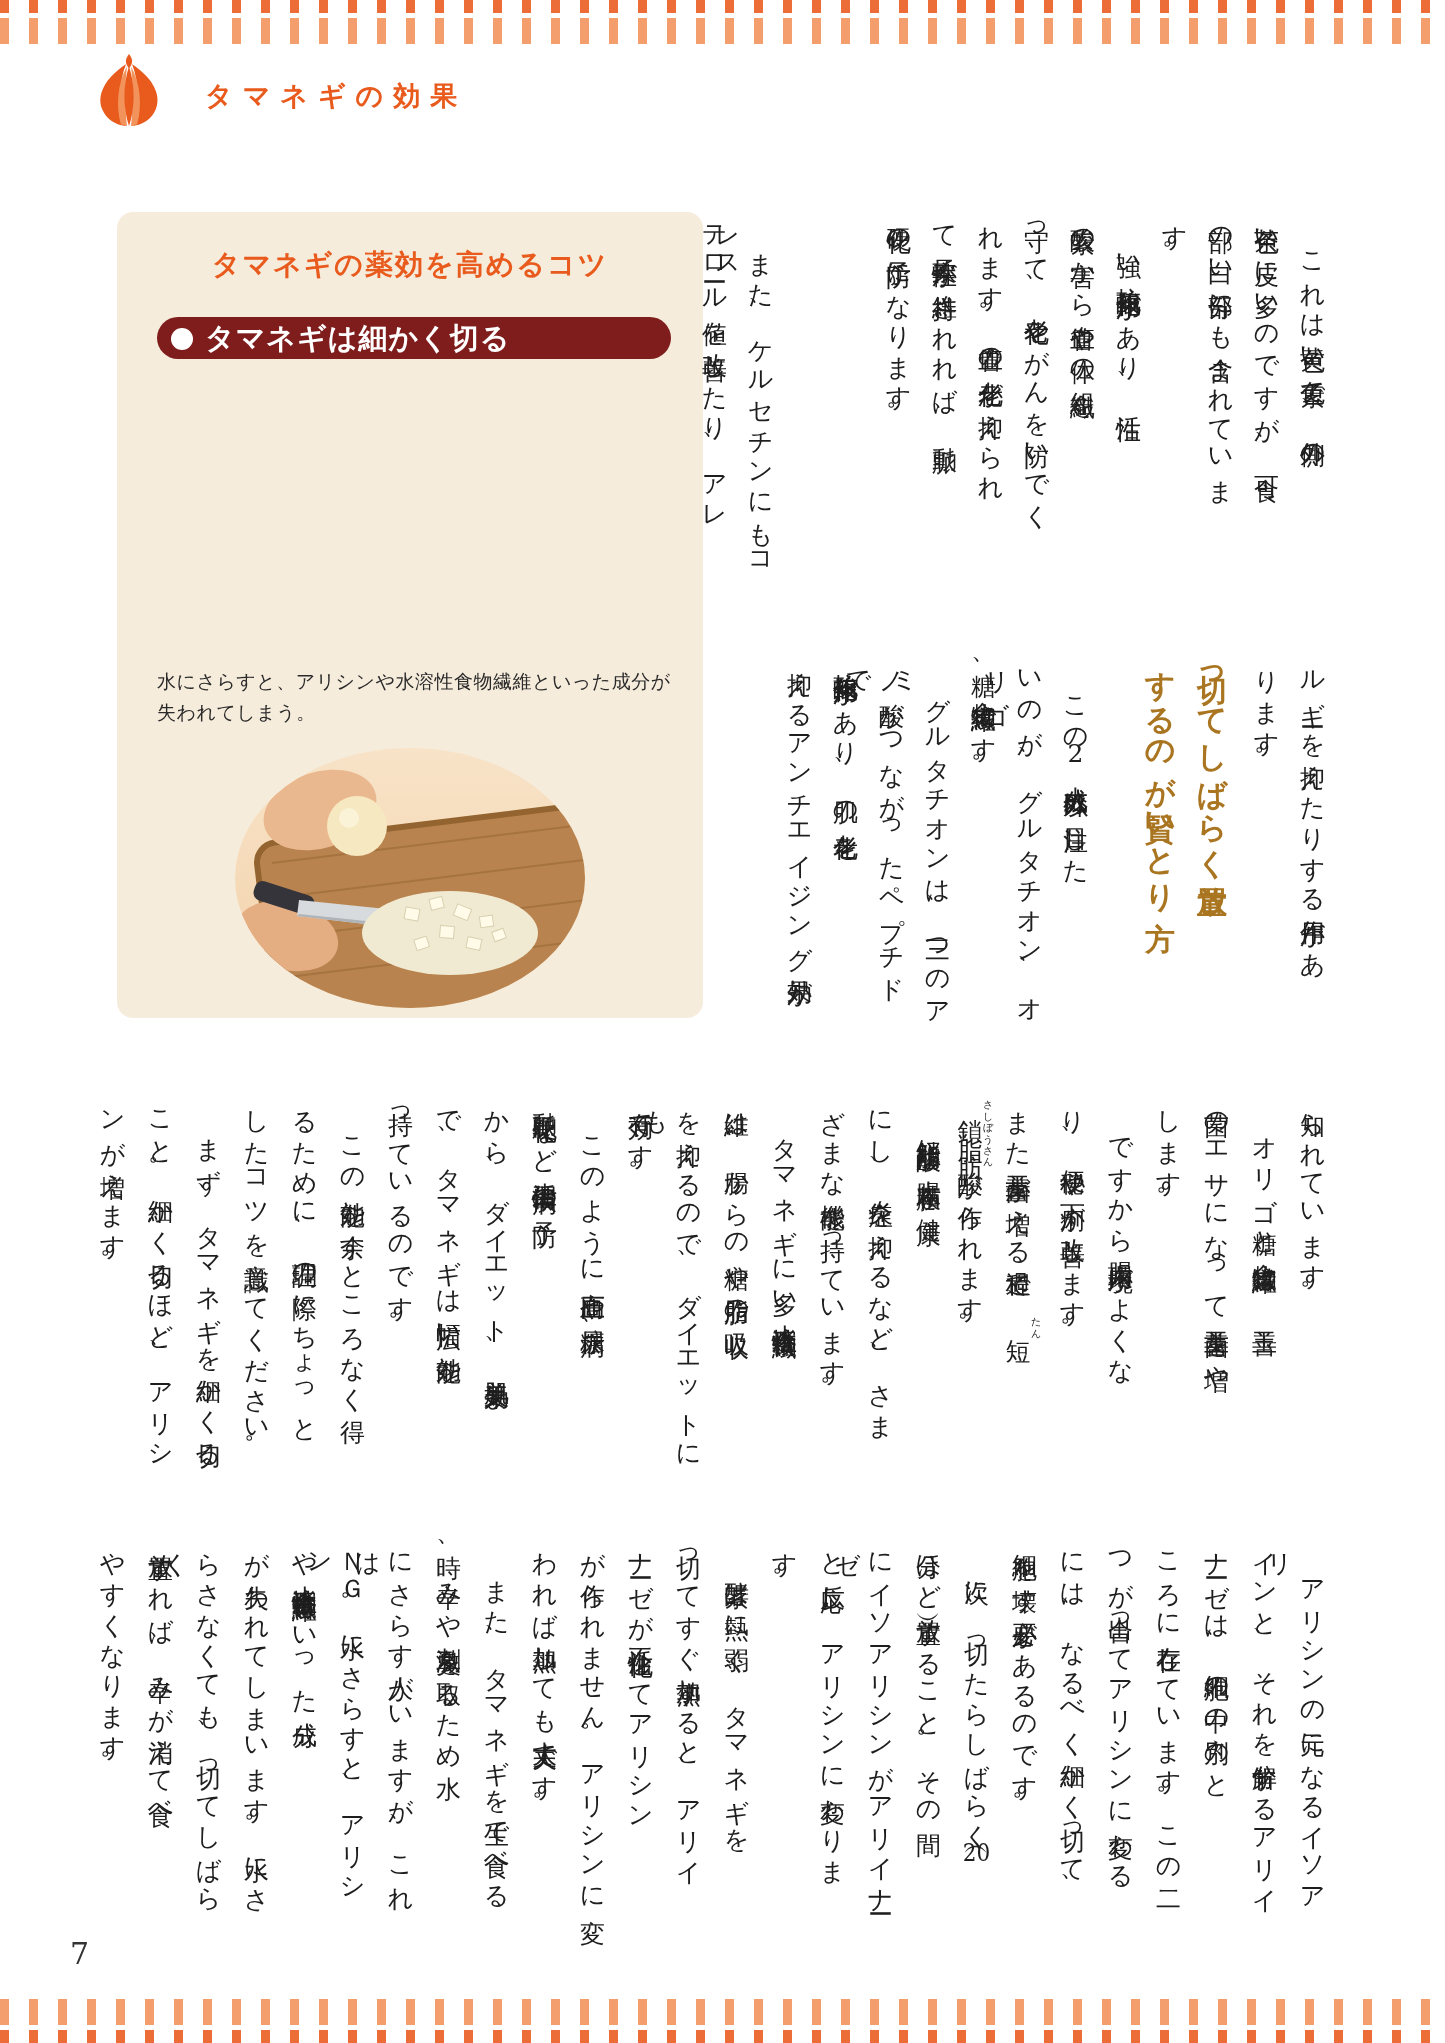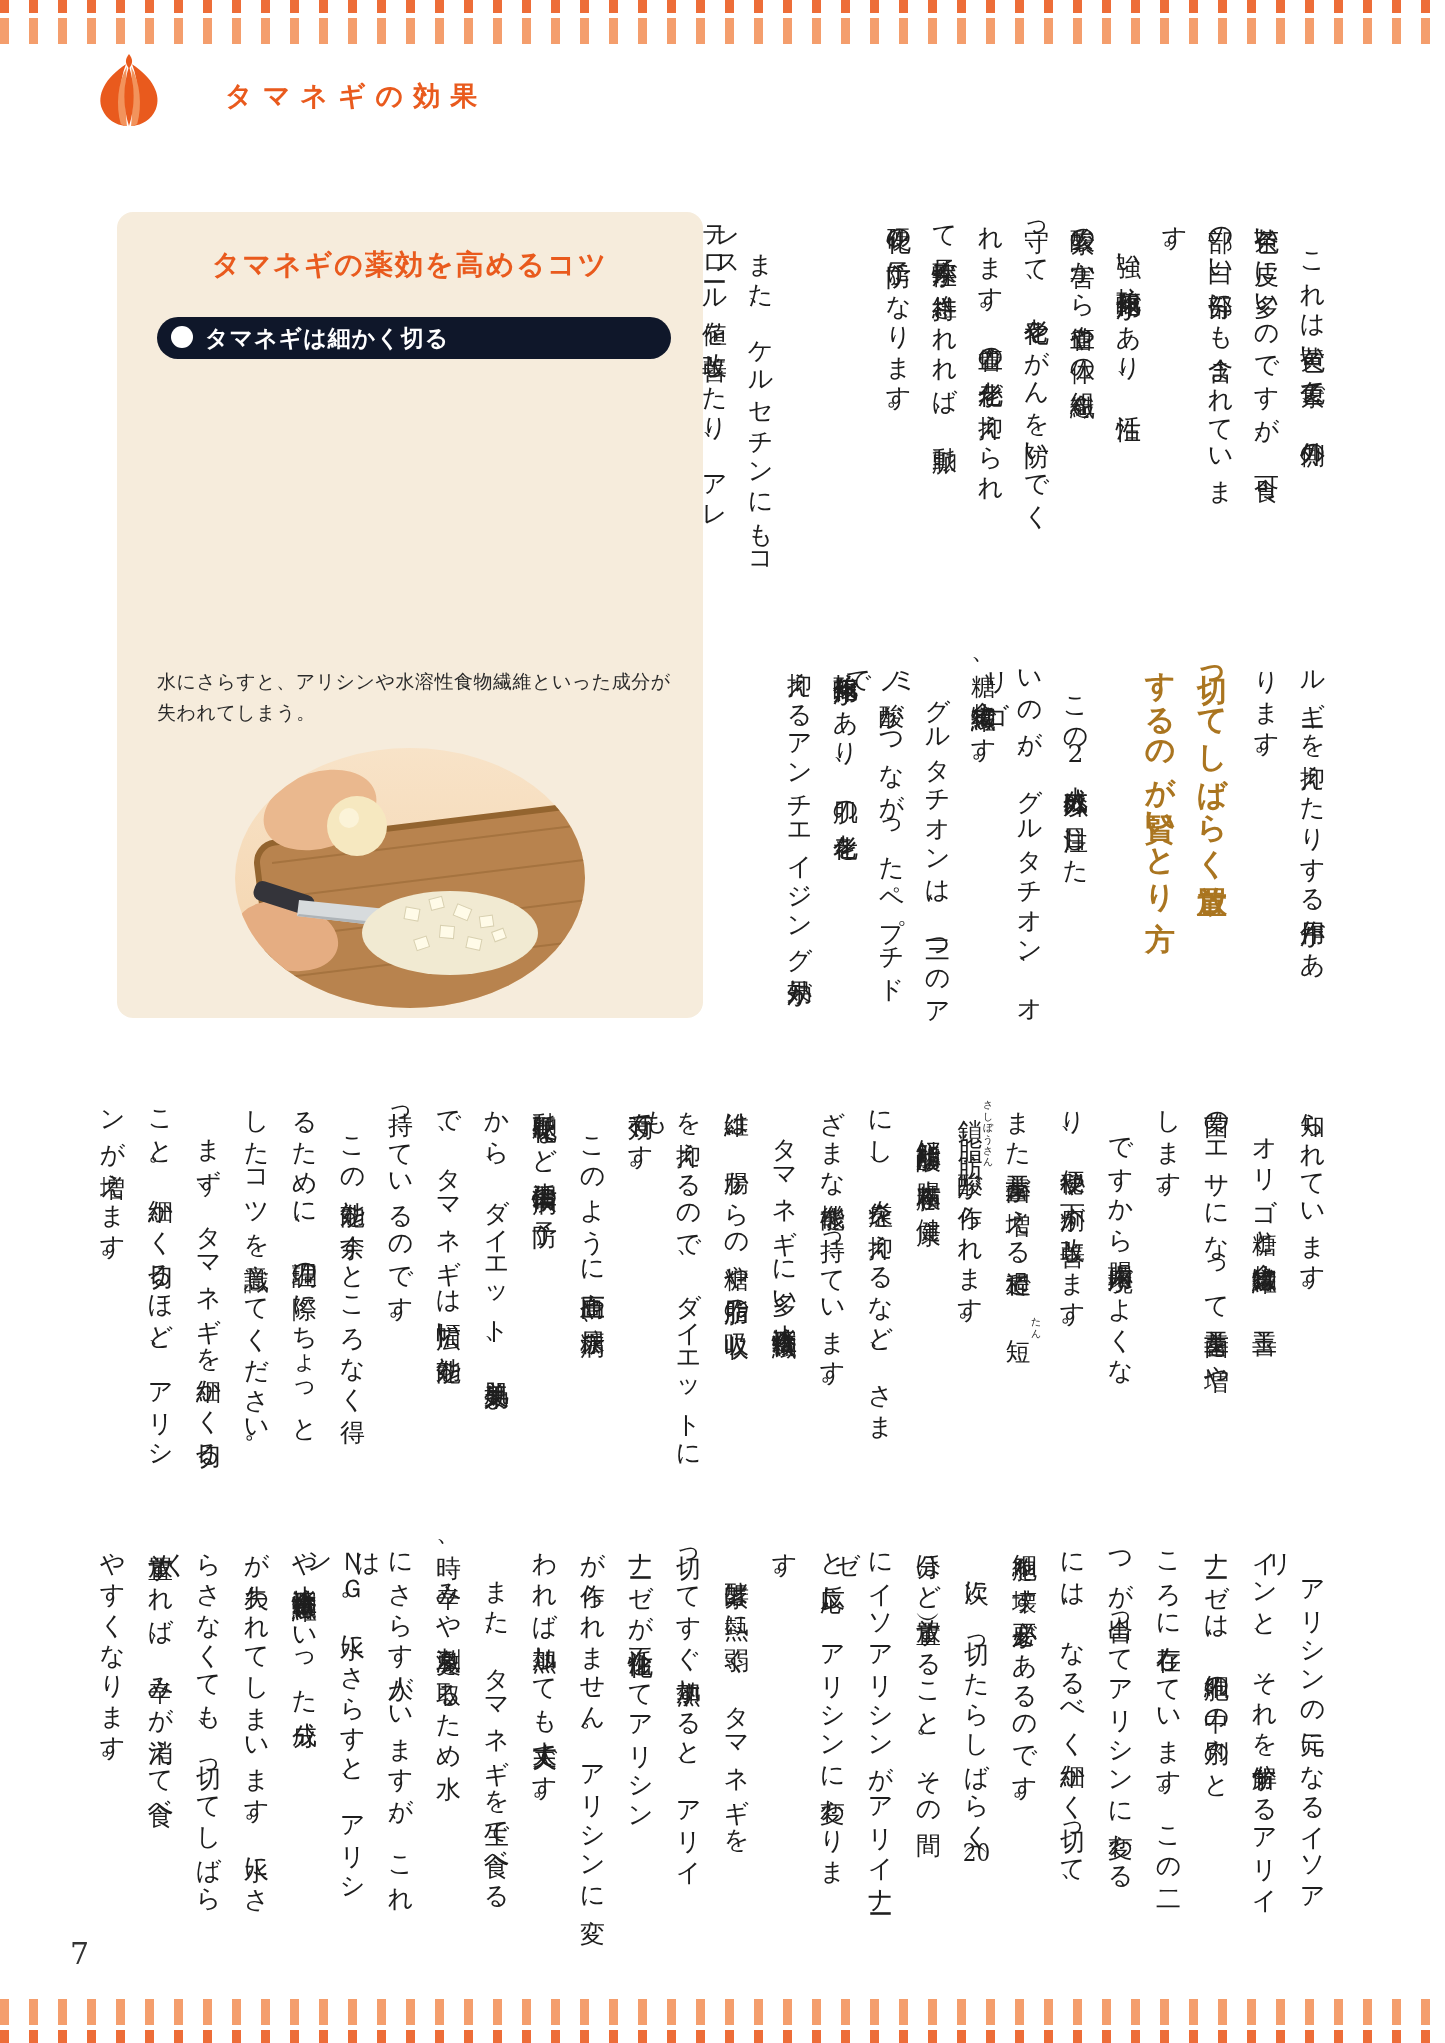--- a/index.html
+++ b/index.html
@@ -14,36 +14,36 @@
   .stripe{position:absolute;left:0;width:1445px;}
   .stripe-top-a{top:0;height:13px;background:repeating-linear-gradient(90deg,#ed6d38 0 9px,transparent 9px 29px);}
   .stripe-top-b{top:18px;height:26px;background:repeating-linear-gradient(90deg,#f49e6d 0 9px,transparent 9px 29px);}
   .stripe-bot-b{top:1999px;height:26px;background:repeating-linear-gradient(90deg,#f49e6d 0 9px,transparent 9px 29px);}
   .stripe-bot-a{top:2030px;height:13px;background:repeating-linear-gradient(90deg,#ed6d38 0 9px,transparent 9px 29px);}
 
   
   .header-icon{position:absolute;left:92px;top:52px;width:74px;height:76px;}
   .page-title{
     position:absolute;left:205px;top:78px;
-    font-size:27px;font-weight:bold;color:#e95a1d;letter-spacing:10px;margin-left:20px;
+    font-size:27px;font-weight:bold;color:#e95a1d;letter-spacing:10px;
   }
 
   
   .tips-box{
     position:absolute;left:117px;top:212px;width:586px;height:806px;
     background:#f6ecdc;border-radius:16px;
   }
   .tips-title{
     position:absolute;top:34px;left:0;width:100%;text-align:center;
     font-size:28px;font-weight:bold;color:#e95a1d;letter-spacing:2px;
   }
   .tip-banner{
     position:absolute;left:40px;width:514px;height:42px;
-    background:#0f172a;border-radius:21px;
-    color:#ffffff;font-weight:bold;font-size:23px;line-height:42px;
+    background:#7f1d1d;border-radius:21px;
+    color:#ffffff;font-weight:bold;font-size:29px;line-height:42px;
     padding-left:14px;box-sizing:border-box;white-space:nowrap;
     letter-spacing:1px;
   }
   .tip-banner .bullet{
     display:inline-block;width:22px;height:22px;background:#ffffff;
     border-radius:50%;vertical-align:-2px;margin-right:12px;
   }
   .banner-1{top:105px;} .banner-2{top:271px;} .banner-3{top:403px;}
   .tip-body{
     position:absolute;left:40px;width:518px;

